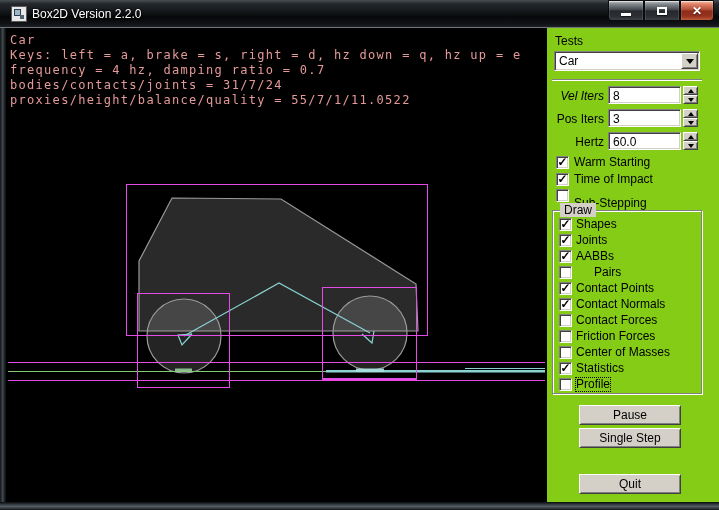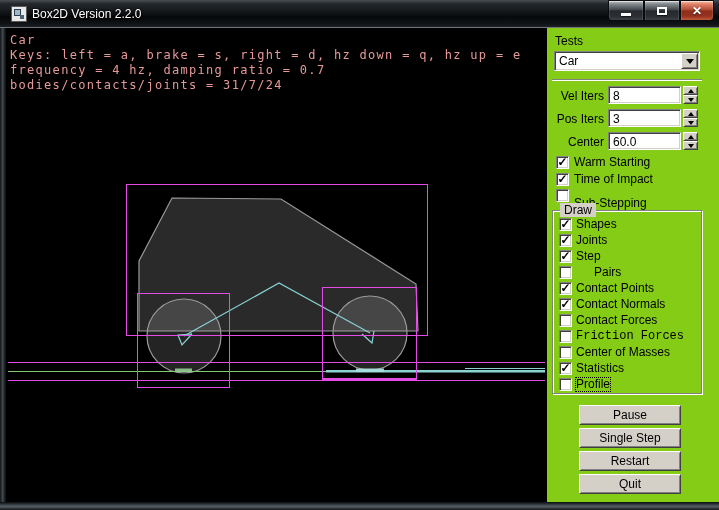--- a/index.html
+++ b/index.html
@@ -181,37 +181,38 @@
       <rect x="316.5" y="259.5" width="94" height="92" fill="none" stroke="#e54ce5" stroke-width="1" shape-rendering="crispEdges"></rect>
       <line x1="316" y1="351" x2="411" y2="351" stroke="#e54ce5" stroke-width="2" shape-rendering="crispEdges"></line>
     </svg>
 
     
     <div class="hud">
       <div class="hud-line">Car</div>
       <div class="hud-line">Keys: left = a, brake = s, right = d, hz down = q, hz up = e</div>
       <div class="hud-line">frequency = 4 hz, damping ratio = 0.7</div>
       <div class="hud-line">bodies/contacts/joints = 31/7/24</div>
+      <div class="hud-line">proxies/height/balance/quality = 55/7/1/11.0522</div>
     </div>
   </div>
 
   <div class="abs panel">
 
     <div class="abs label" style="left:8px; top:6px;">Tests</div>
 
     <div class="abs sunken combo">
       <div class="combo-text">Car</div>
       <div class="combo-btn raised">
         <div class="arrow-down"></div>
       </div>
     </div>
 
     <div class="abs separator"></div>
 
-    <div class="abs label field-label" style="left:0px; top:61px;">Vel Iters</div>
+    <div class="abs label field-label" style="left:0px; top:61px;font-style:italic;">Vel Iters</div>
     <input class="abs sunken num-input" style="left: 61px; top: 58px;" value="8">
     <div class="abs spinner" style="left:136px; top:58px;">
       <div class="spin-half raised" style="top:0;">
           <div class="tri-up"></div>
         </div>
       <div class="spin-half raised" style="top:9px;">
           <div class="tri-down"></div>
         </div>
     </div>
 
@@ -219,21 +220,21 @@
     <input class="abs sunken num-input" style="left: 61px; top: 81px;" value="3">
     <div class="abs spinner" style="left:136px; top:81px;">
       <div class="spin-half raised" style="top:0;">
           <div class="tri-up"></div>
         </div>
       <div class="spin-half raised" style="top:9px;">
           <div class="tri-down"></div>
         </div>
     </div>
 
-    <div class="abs label field-label" style="left:0px; top:107px;">Center</div>
+    <div class="abs label field-label" style="left:0px; top:107px;">Hertz</div>
     <input class="abs sunken num-input" style="left: 61px; top: 104px;" value="60.0">
     <div class="abs spinner" style="left:136px; top:104px;">
       <div class="spin-half raised" style="top:0;">
           <div class="tri-up"></div>
         </div>
       <div class="spin-half raised" style="top:9px;">
           <div class="tri-down"></div>
         </div>
     </div>
 
@@ -249,45 +250,44 @@
     <div class="abs group-border"></div>
     <div class="abs label group-label">Draw</div>
 
     <div class="abs cb" style="left:12px; top:190px;">✓</div>
     <div class="abs label cb-label" style="left:29px; top:190px;">Shapes</div>
 
     <div class="abs cb" style="left:12px; top:206px;">✓</div>
     <div class="abs label cb-label" style="left:29px; top:206px;">Joints</div>
 
     <div class="abs cb" style="left:12px; top:222px;">✓</div>
-    <div class="abs label cb-label" style="left:29px; top:222px;">Step</div>
+    <div class="abs label cb-label" style="left:29px; top:222px;">AABBs</div>
 
     <div class="abs cb" style="left:12px; top:238px;"></div>
     <div class="abs label cb-label" style="left:29px; top:238px;margin-left:18px;">Pairs</div>
 
     <div class="abs cb" style="left:12px; top:254px;">✓</div>
     <div class="abs label cb-label" style="left:29px; top:254px;">Contact Points</div>
 
     <div class="abs cb" style="left:12px; top:270px;">✓</div>
     <div class="abs label cb-label" style="left:29px; top:270px;">Contact Normals</div>
 
     <div class="abs cb" style="left:12px; top:286px;"></div>
     <div class="abs label cb-label" style="left:29px; top:286px;">Contact Forces</div>
 
     <div class="abs cb" style="left:12px; top:302px;"></div>
-    <div class="abs label cb-label" style="left:29px; top:302px;font-family:Liberation Mono, monospace;">Friction Forces</div>
+    <div class="abs label cb-label" style="left:29px; top:302px;">Friction Forces</div>
 
     <div class="abs cb" style="left:12px; top:318px;"></div>
     <div class="abs label cb-label" style="left:29px; top:318px;">Center of Masses</div>
 
     <div class="abs cb" style="left:12px; top:334px;">✓</div>
     <div class="abs label cb-label" style="left:29px; top:334px;">Statistics</div>
 
     <div class="abs cb" style="left:12px; top:350px;"></div>
     <div class="abs label cb-label focus-dotted" style="left:29px; top:350px;">Profile</div>
 
     <div class="abs raised btn" style="top:377px;">Pause</div>
     <div class="abs raised btn" style="top:400px;">Single Step</div>
-    <div class="abs raised btn" style="top:423px;">Restart</div>
     <div class="abs raised btn" style="top:446px;">Quit</div>
   </div>
 
 </div>
 
 </body></html>

